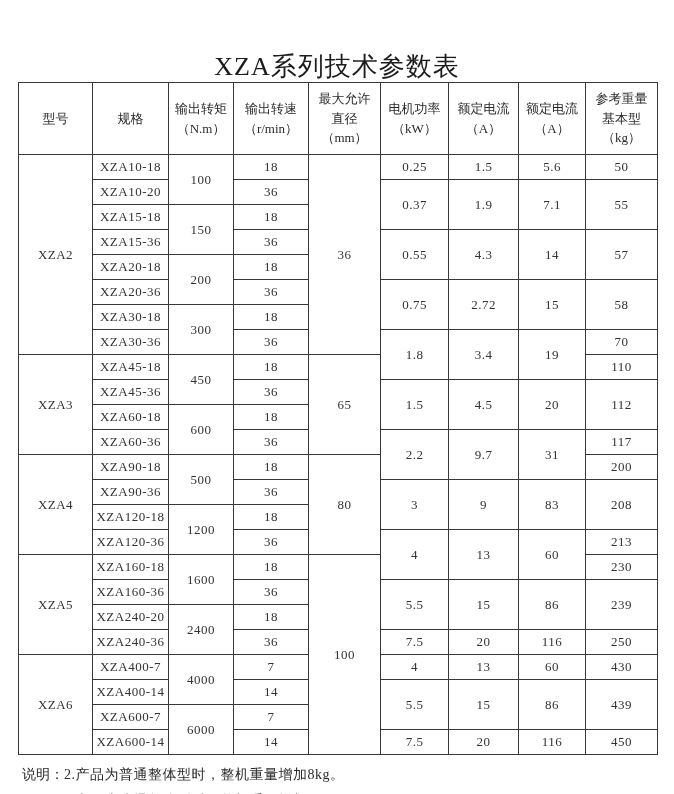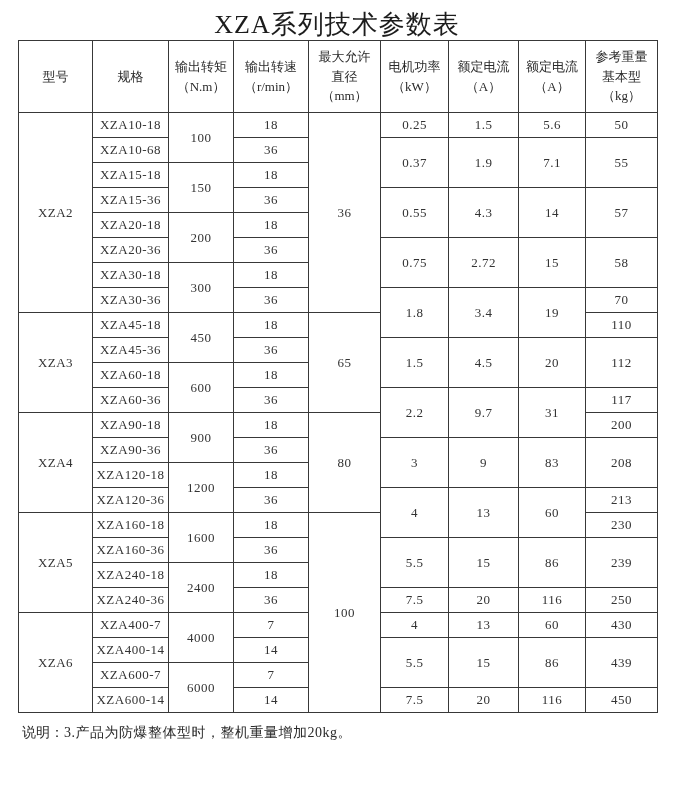--- a/index.html
+++ b/index.html
@@ -11,20 +11,21 @@
     overflow: hidden;
   }
   .page-title {
     text-align: center;
     font-size: 26px;
     font-weight: normal;
     letter-spacing: 1px;
     padding-top: 7px;
     height: 33px;
     color: #1c1c1c;
+    margin-top: 42px;
   }
   table.params {
     border-collapse: collapse;
     table-layout: fixed;
     margin-left: 18px;
     width: 639px;
   }
   table.params th, table.params td {
     border: 1px solid #383838;
     text-align: center;
@@ -107,21 +108,21 @@
         <td>XZA10-18</td>
         <td rowspan="2">100</td>
         <td>18</td>
         <td rowspan="8">36</td>
         <td>0.25</td>
         <td>1.5</td>
         <td>5.6</td>
         <td>50</td>
       </tr>
       <tr>
-        <td>XZA10-68</td>
+        <td>XZA10-20</td>
         <td>36</td>
         <td rowspan="2">0.37</td>
         <td rowspan="2">1.9</td>
         <td rowspan="2">7.1</td>
         <td rowspan="2">55</td>
       </tr>
       <tr>
         <td>XZA15-18</td>
         <td rowspan="2">150</td>
         <td>18</td>
@@ -185,21 +186,21 @@
         <td>XZA60-36</td>
         <td>36</td>
         <td rowspan="2">2.2</td>
         <td rowspan="2">9.7</td>
         <td rowspan="2">31</td>
         <td>117</td>
       </tr>
       <tr>
         <td rowspan="4">XZA4</td>
         <td>XZA90-18</td>
-        <td rowspan="2">900</td>
+        <td rowspan="2">500</td>
         <td>18</td>
         <td rowspan="4">80</td>
         <td>200</td>
       </tr>
       <tr>
         <td>XZA90-36</td>
         <td>36</td>
         <td rowspan="2">3</td>
         <td rowspan="2">9</td>
         <td rowspan="2">83</td>
@@ -228,21 +229,21 @@
       </tr>
       <tr>
         <td>XZA160-36</td>
         <td>36</td>
         <td rowspan="2">5.5</td>
         <td rowspan="2">15</td>
         <td rowspan="2">86</td>
         <td rowspan="2">239</td>
       </tr>
       <tr>
-        <td>XZA240-18</td>
+        <td>XZA240-20</td>
         <td rowspan="2">2400</td>
         <td>18</td>
       </tr>
       <tr>
         <td>XZA240-36</td>
         <td>36</td>
         <td>7.5</td>
         <td>20</td>
         <td>116</td>
         <td>250</td>
@@ -277,15 +278,16 @@
         <td>20</td>
         <td>116</td>
         <td>450</td>
       </tr>
     </tbody>
 </table>
 
 <div class="notes">
   <span class="notes-label">说明：</span>
   <div class="notes-items">
+      <div class="note-item">2.产品为普通整体型时，整机重量增加8kg。</div>
       <div class="note-item">3.产品为防爆整体型时，整机重量增加20kg。</div>
     </div>
 </div>
 
 </body></html>

